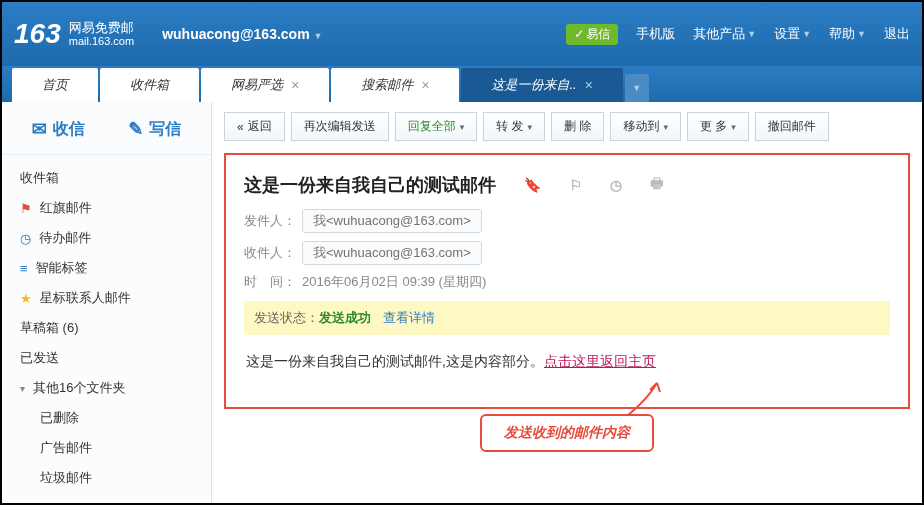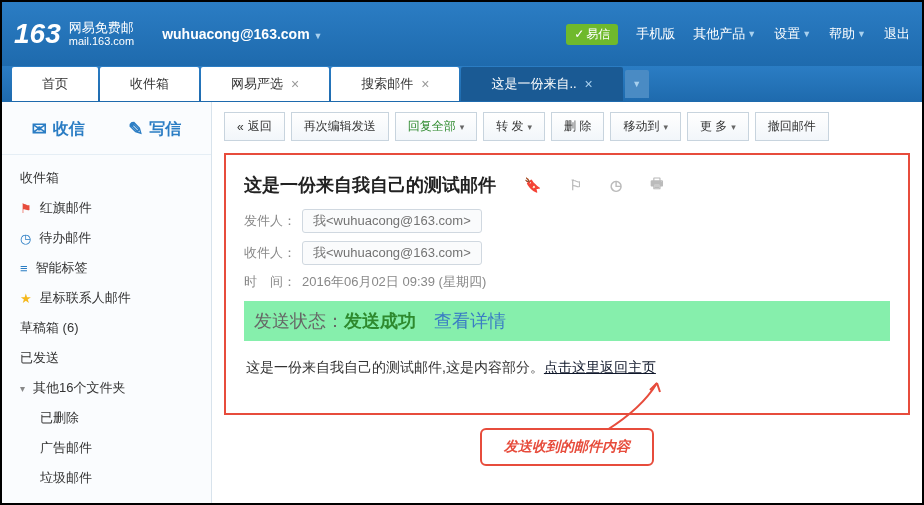--- a/index.html
+++ b/index.html
@@ -8,21 +8,21 @@
 .header { background: linear-gradient(#2b7dc4, #1e6aad); height: 64px; display: flex; align-items: center; padding: 0 12px; color: #fff; }
 .logo { font-size: 28px; font-weight: bold; font-style: italic; margin-right: 8px; }
 .logo-text { font-size: 13px; line-height: 1.2; }
 .logo-sub { font-size: 11px; display: block; }
 .header-email { margin-left: 28px; font-size: 14px; font-weight: bold; }
 .header-nav { margin-left: auto; display: flex; gap: 18px; font-size: 13px; align-items: center; }
 .header-nav span { cursor: pointer; display: flex; align-items: center; gap: 2px; }
 .yixin { background: #6fb92c; padding: 2px 8px; border-radius: 3px; font-size: 12px; }
 .chev { font-size: 9px; color: #a8d0ee; }
 
-.tabs { background: linear-gradient(#2b7dc4, #1e6aad); display: flex; height: 36px; align-items: center; padding-left: 10px; }
+.tabs { background: linear-gradient(#2b7dc4, #1e6aad); display: flex; height: 36px; align-items: flex-end; padding-left: 10px; font-style: italic; }
 .tab { background: #fff; color: #333; padding: 8px 30px; font-size: 13px; margin-right: 2px; border-radius: 2px 2px 0 0; cursor: pointer; display: flex; align-items: center; gap: 8px; }
 .tab.active { background: #1a5a94; color: #fff; }
 .tab-close { color: #999; font-size: 14px; }
 .tab.active .tab-close { color: #a8d0ee; }
 .tab-expand { background: #4a8bc4; color: #fff; width: 24px; height: 28px; display: flex; align-items: center; justify-content: center; border-radius: 2px 2px 0 0; cursor: pointer; }
 
 .main { display: flex; height: 417px; }
 
 .sidebar { width: 210px; background: #fafcfe; border-right: 1px solid #d8e3ec; padding-top: 6px; }
 .side-actions { display: flex; justify-content: space-around; padding: 10px 8px 14px; border-bottom: 1px solid #e5eef5; }
@@ -42,27 +42,27 @@
 .tbtn { border: 1px solid #c8d4de; background: linear-gradient(#fff,#f2f6fa); padding: 5px 12px; font-size: 12px; color: #333; cursor: pointer; display: flex; align-items: center; gap: 4px; }
 .tbtn.green { color: #2e8a2e; }
 .tbtn .arr { font-size: 9px; color: #666; }
 
 .mail-box { border: 2px solid #e74c3c; padding: 18px; position: relative; }
 .mail-subject { font-size: 18px; font-weight: bold; color: #222; display: flex; align-items: center; gap: 20px; }
 .mail-subject .mico { color: #bbb; margin-left: 8px; font-size: 14px; }
 .mail-meta { margin-top: 12px; font-size: 13px; color: #888; }
 .mail-meta > div { margin-bottom: 8px; display: flex; align-items: center; gap: 6px; }
 .addr-pill { border: 1px solid #d0d8e0; background: #fafbfc; padding: 2px 10px; border-radius: 3px; color: #737373; }
-.status-bar { background: #86efac; padding: 8px 10px; margin-top: 10px; font-size: 18px; color: #666; display: flex; gap: 18px; }
+.status-bar { background: #fef9c3; padding: 8px 10px; margin-top: 10px; font-size: 13px; color: #666; display: flex; gap: 12px; }
 .status-bar .ok { color: #2e8a2e; font-weight: bold; }
 .status-bar .detail { color: #3a7dc4; cursor: pointer; }
 .mail-body { padding: 18px 2px; font-size: 14px; color: #333; }
-.mail-body a { color: #0f172a; text-decoration: underline; }
-
-.annotation { position: absolute; left: 478px; top: 426px; border: 2px solid #e74c3c; padding: 8px 22px; font-size: 14px; color: #e74c3c; font-weight: bold; background: #fff; border-radius: 6px; font-style: italic; }
+.mail-body a { color: #be185d; text-decoration: underline; }
+
+.annotation { position: absolute; left: 478px; top: 412px; border: 2px solid #e74c3c; padding: 8px 22px; font-size: 14px; color: #e74c3c; font-weight: bold; background: #fff; border-radius: 6px; font-style: italic; }
 .ann-arrow { position: absolute; left: 600px; top: 376px; }
 </style>
 </head>
 <body>
 
 <div class="header">
   <span class="logo">163</span>
   <div class="logo-text">
     <span>网易免费邮</span>
     <span class="logo-sub">mail.163.com</span>

